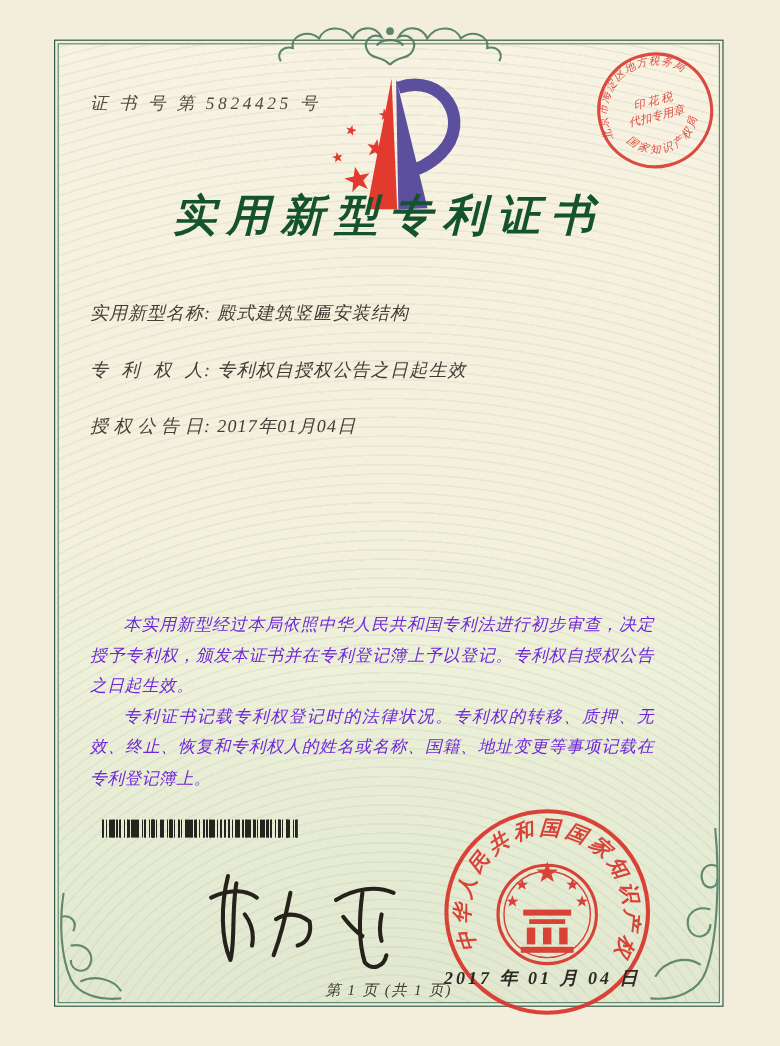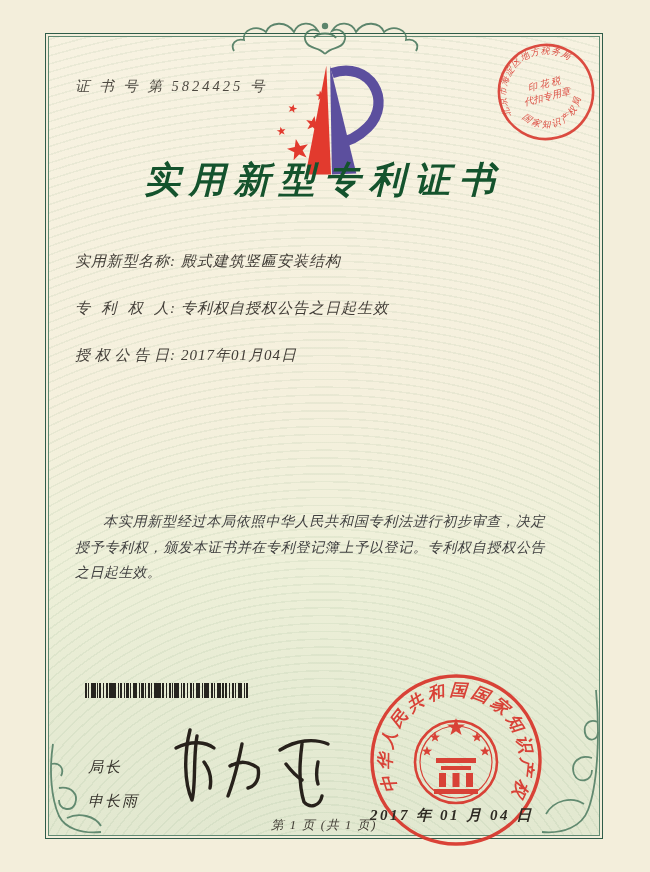--- a/index.html
+++ b/index.html
@@ -34,21 +34,21 @@
     left:45px;top:156px;width:558px;text-align:center;
     font-size:36px;font-weight:bold;color:#14532d;letter-spacing:9px;
   }
   .fields{left:75px;top:252px;width:480px;}
   .field-row{height:22px;margin-bottom:25px;font-size:15px;color:#44403a;white-space:nowrap;}
   .field-label{display:inline-block;width:94px;text-align:justify;text-align-last:justify;letter-spacing:0;}
   .field-colon{margin:0 6px 0 1px;}
   .field-value{letter-spacing:1px;color:#403c36;}
   .paragraphs{
     left:75px;top:509px;width:470px;font-size:14px;line-height:25.5px;
-    color:#404040;letter-spacing:0.4px;text-align:justify;
+    color:#6d28d9;letter-spacing:0.4px;text-align:justify;
   }
   .paragraphs p{margin:0;text-indent:2em;}
   
   .barcode{
     left:85px;top:683px;width:163px;height:15px;
     background:
       repeating-linear-gradient(90deg,#26241f 0 1px,rgba(0,0,0,0) 1px 3px),
       repeating-linear-gradient(90deg,#26241f 0 2px,rgba(0,0,0,0) 2px 7px),
       repeating-linear-gradient(90deg,rgba(0,0,0,0) 0 9px,#26241f 9px 11px,rgba(0,0,0,0) 11px 16px);
   }
@@ -143,28 +143,25 @@
     <div class="field-row">
       <span class="field-label">专利权人</span><span class="field-colon">:</span><span class="field-value">专利权自授权公告之日起生效</span>
     </div>
     <div class="field-row">
       <span class="field-label">授权公告日</span><span class="field-colon">:</span><span class="field-value">2017年01月04日</span>
     </div>
   </div>
 
   <div class="abs paragraphs">
     <p>本实用新型经过本局依照中华人民共和国专利法进行初步审查，决定授予专利权，颁发本证书并在专利登记簿上予以登记。专利权自授权公告之日起生效。</p>
+    <p>专利证书记载专利权登记时的法律状况。专利权的转移、质押、无效、终止、恢复和专利权人的姓名或名称、国籍、地址变更等事项记载在专利登记簿上。</p>
   </div>
 
   <div class="abs barcode"></div>
 
-  <div class="abs issuer">
-    <div>局长</div>
-    <div>申长雨</div>
-  </div>
 
   <svg class="abs signature-svg" width="185" height="100" viewBox="0 0 185 100">
     <g stroke="#27211b" stroke-width="3.4" fill="none" stroke-linecap="round" stroke-linejoin="round">
       <path d="M30,14 C24,38 24,66 32,84 C36,70 33,42 37,20"></path>
       <path d="M16,32 C32,24 46,26 54,32"></path>
       <path d="M44,46 C50,54 52,62 50,72"></path>
       <path d="M82,28 C78,48 74,64 68,80 M70,50 C80,44 90,46 98,52 C100,62 96,70 88,72"></path>
       <path d="M120,34 C136,24 154,22 168,28"></path>
       <path d="M142,28 C139,50 139,70 144,86 C150,93 160,90 162,80"></path>
       <path d="M126,48 C132,56 136,60 142,64 M158,46 C156,56 156,62 158,68"></path>

